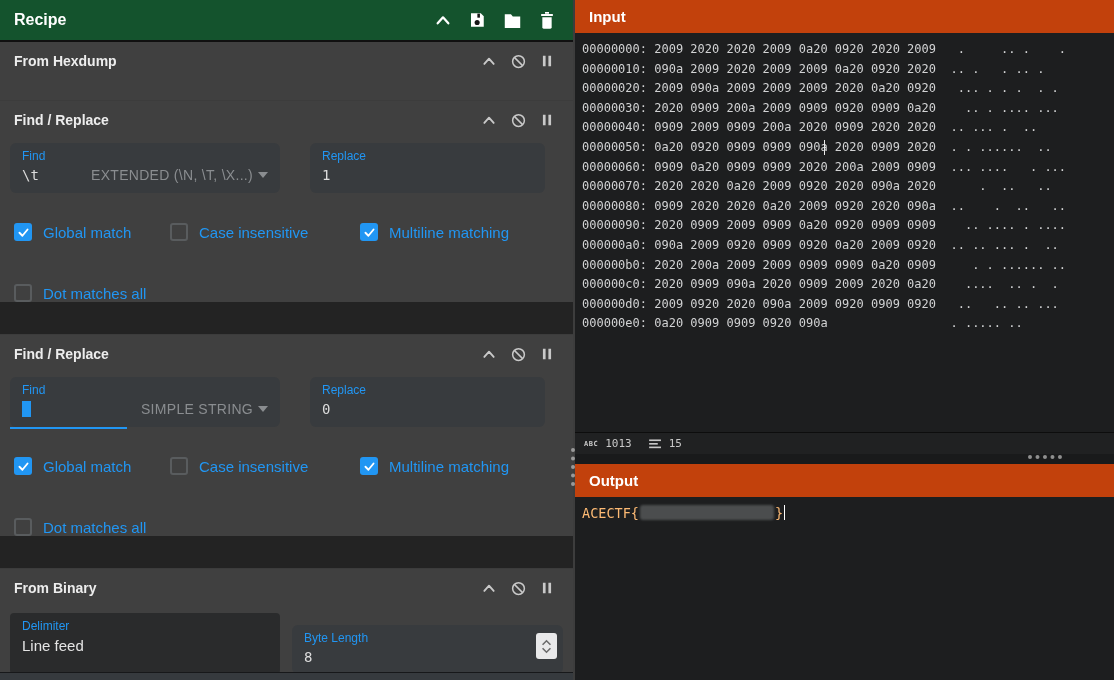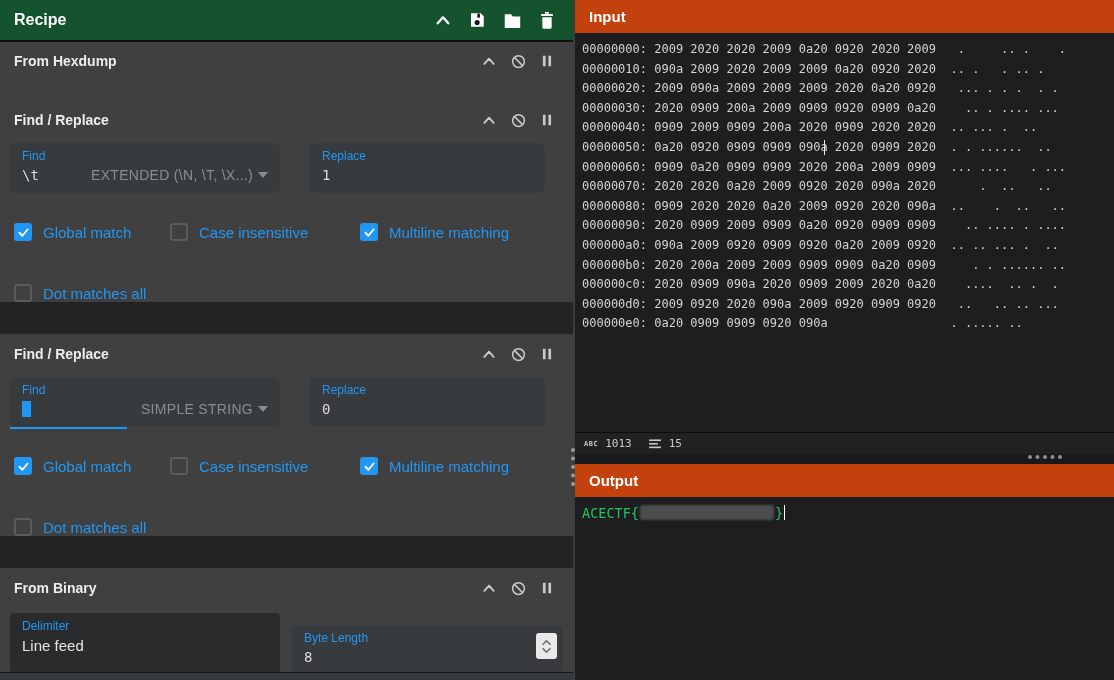--- a/index.html
+++ b/index.html
@@ -69,21 +69,21 @@
 
   .status-bar { height:21px; background:#202122; display:flex; align-items:center; gap:7px; padding:0 9px;
     color:#c8c8c8; font-family:"DejaVu Sans Mono","Liberation Mono",monospace; font-size:11px; }
   .abc-icon { font-size:7px; font-weight:bold; letter-spacing:.5px; color:#c8c8c8; }
   .count-val { margin-right:10px; }
 
   .io-divider { height:10px; background:#191a1b; position:relative; }
   .h-handle { position:absolute; right:52px; top:1px; width:34px; height:0; border-top:4px dotted #8f8f8f; }
 
   .output-content { background:#1d1e1f; height:169px; padding:8px 0 0 7px;
-    font-family:"DejaVu Sans Mono","Liberation Mono",monospace; font-size:13.5px; color:#22c55e; }
+    font-family:"DejaVu Sans Mono","Liberation Mono",monospace; font-size:13.5px; color:#fdba74; }
   .redaction { display:inline-block; width:134px; height:15px; background:#4b4d4e; border-radius:3px;
     vertical-align:-2px; filter:blur(1.2px); margin:0 1px; }
   .out-caret { display:inline-block; width:1px; height:15px; background:#ffffff; vertical-align:-2px; margin-left:1px; }
 </style>
 </head>
 <body>
 
 <div class="recipe-panel">
 
   <div class="recipe-header">

